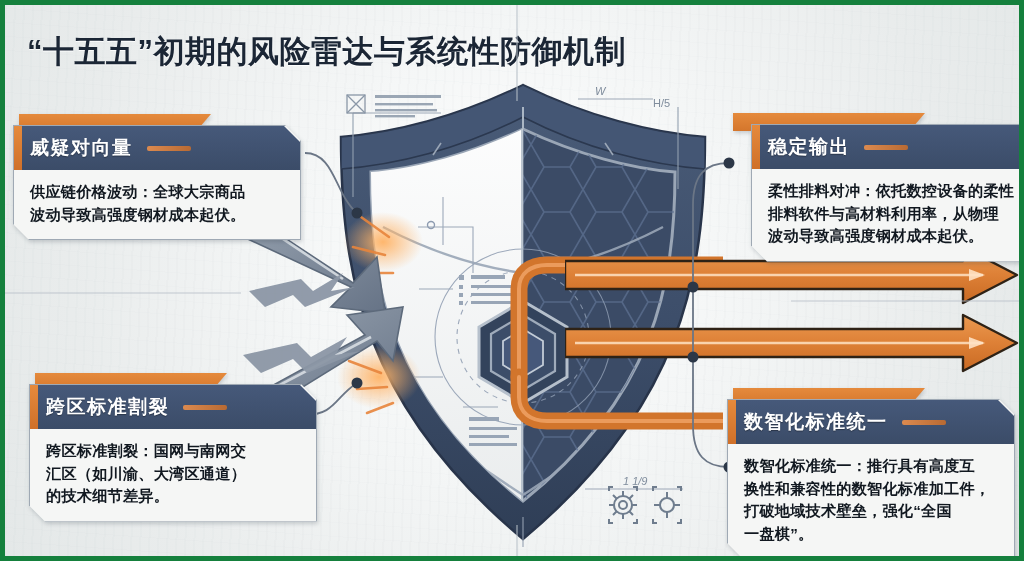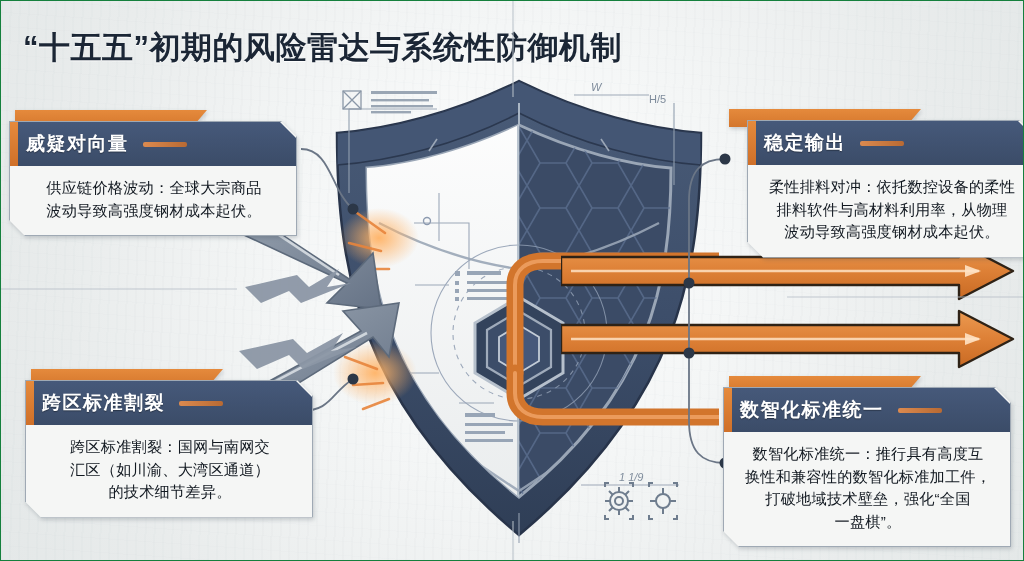--- a/index.html
+++ b/index.html
@@ -7,23 +7,22 @@
     padding: 0;
     background: #d9dcdc;
   }
   .stage {
     position: relative;
     width: 1024px;
     height: 561px;
     overflow: hidden;
     background: #eef0f0;
     font-family: "Liberation Sans", "DejaVu Sans", sans-serif;
-    border: 1px solid #15803d;
+    border: 5px solid #15803d;
     box-sizing: border-box;
-    text-align: center;
   }
   .bg-wash {
     position: absolute;
     inset: 0;
     background:
       radial-gradient(circle at 50% 45%, #ffffff 0%, #f4f6f6 38%, #e9ecec 75%, #e4e8e8 100%);
   }
   .bg-noise {
     position: absolute;
     inset: 0;
@@ -132,31 +131,31 @@
     height: 5px;
     border-radius: 2px;
     background: linear-gradient(90deg, #d9834a, #b9apartment);
     background: linear-gradient(90deg, #dc8a4f, #b86a33);
     flex: none;
   }
   .card-text {
     padding: 11px 14px 13px 16px;
     font-size: 15.2px;
     line-height: 1.48;
-    font-weight: 400;
+    font-weight: 700;
     color: #111820;
     letter-spacing: .2px;
   }
   .card-text div { white-space: nowrap; }
 
   
   #card-threat   { left: 8px;  top: 120px; }
   #card-region   { left: 24px;  top: 379px; }
   #card-stable   { left: 722px; top: 119px; padding-left: 24px; }
-  #card-standard { left: 722px; top: 386px; }
+  #card-standard { left: 722px; top: 394px; }
 
   #card-stable .card-body-shell,
   #card-standard .card-body-shell {
     clip-path: polygon(0 0, calc(100% - 16px) 0, 100% 16px, 100% 100%,
                        16px 100%, 0 calc(100% - 16px));
   }
 </style>
 </head>
 <body>
 

